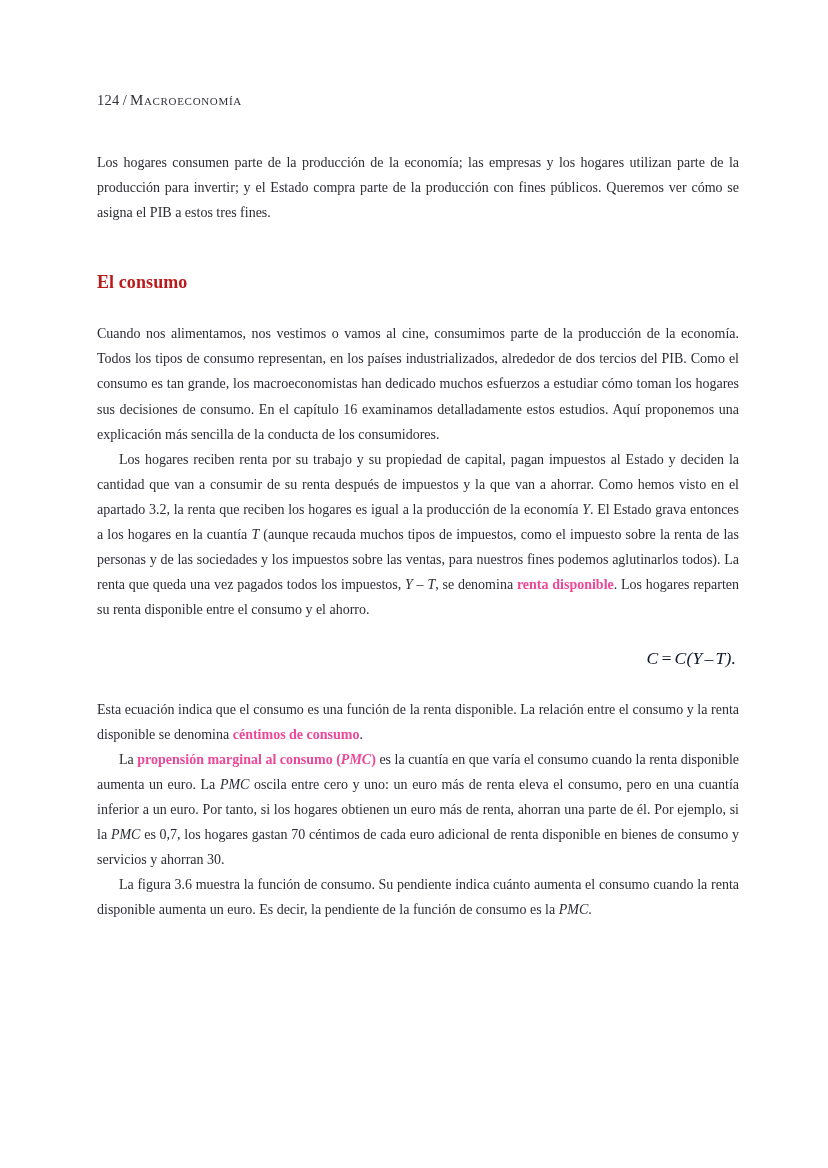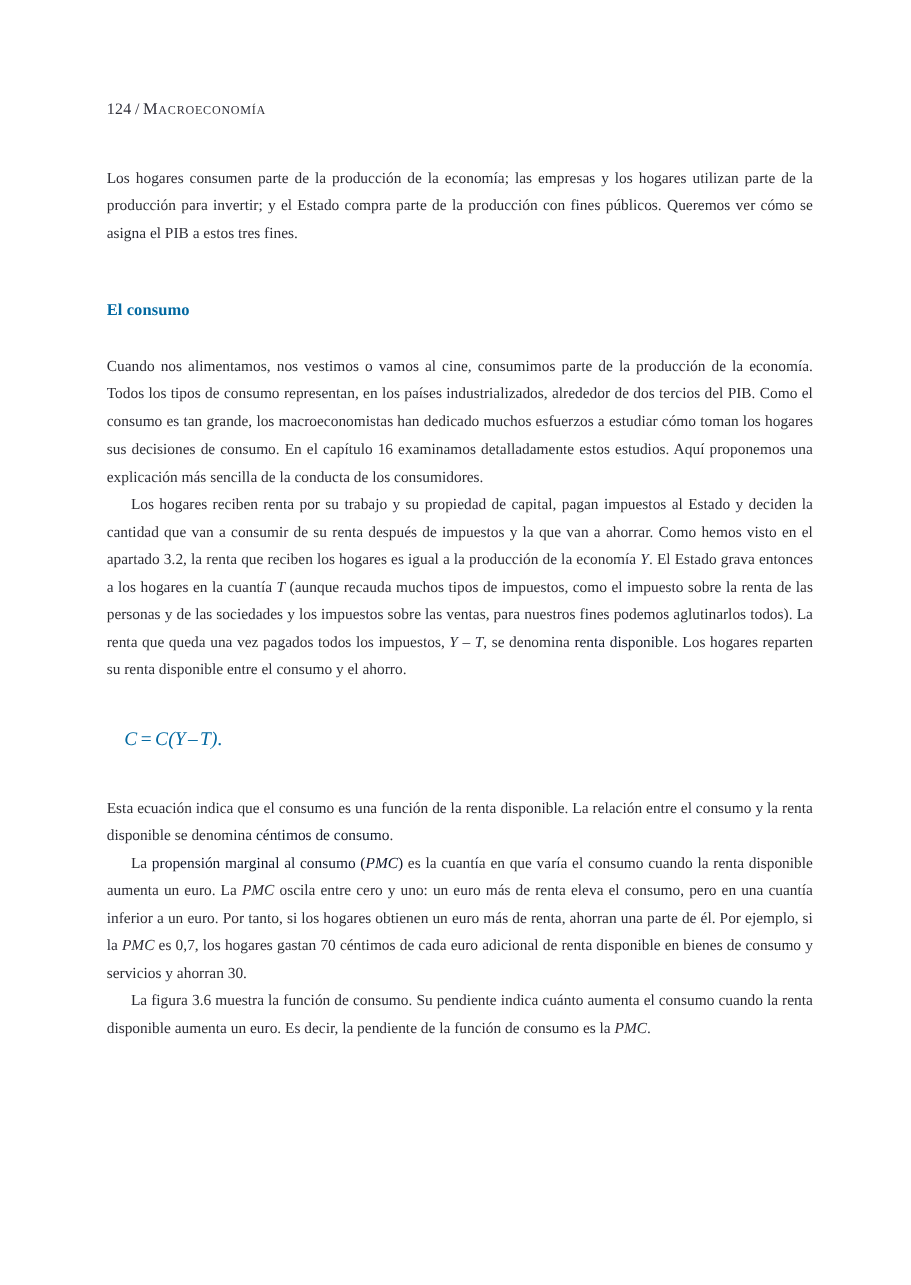--- a/index.html
+++ b/index.html
@@ -55,46 +55,46 @@
     text-justify: inter-word;
     color: #2b2b33;
     hyphens: none;
   }
   p.body.indent {
     text-indent: 22px;
   }
 
   h2.section-head {
     margin: 0;
-    font-size: 15px;
+    font-size: 18px;
     font-weight: bold;
     letter-spacing: 0.005em;
-    color: #0369a1;
+    color: #b91c1c;
     line-height: 22px;
   }
 
   .spacer-after-intro { height: 46px; }
   .spacer-after-head  { height: 28px; }
 
   .equation {
-    margin: 16px;
+    margin: 3px;
     font-size: 17.6px;
     line-height: 25.1px;
-    text-align: left;
+    text-align: right;
     font-style: italic;
-    color: #0369a1;
+    color: #0f172a;
     letter-spacing: 0.01em;
   }
   .equation .op { font-style: italic; padding: 0 2px; }
 
   .spacer-before-eq { height: 21px; }
   .spacer-after-eq  { height: 22px; }
 
   i, em { font-style: italic; }
-  b, strong { font-weight: normal; color: #0f172a; }
+  b, strong { font-weight: bold; color: #ec4899; }
 </style>
 </head>
 <body>
 
 <div class="page">
   <div class="content">
 
     <div class="running-head">
       <span class="folio">124</span><span class="sep">/</span><span class="booktitle">Macroeconomía</span>
     </div>

